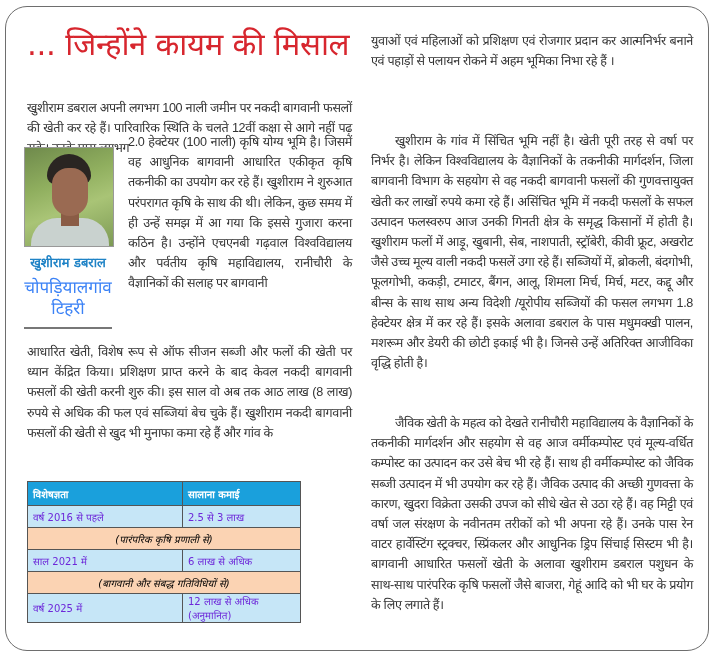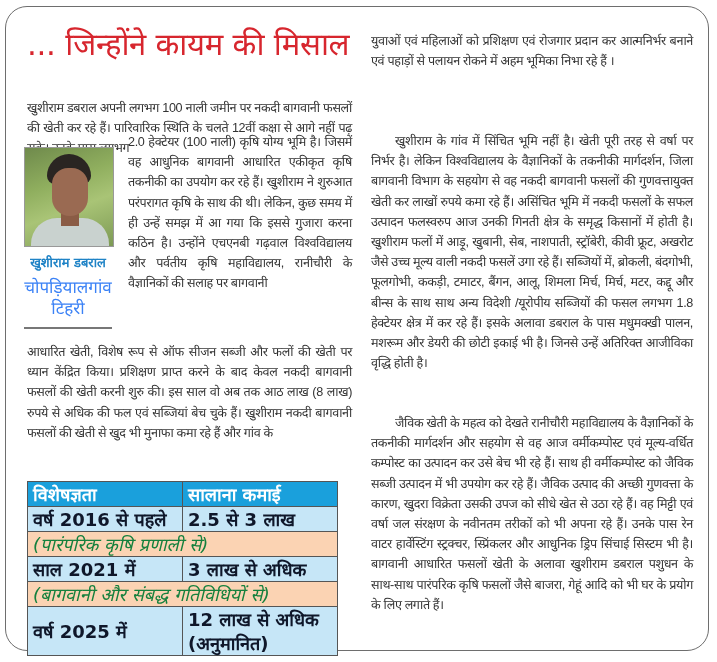--- a/index.html
+++ b/index.html
@@ -17,26 +17,26 @@
            background:linear-gradient(160deg,#6f8a4c 0%,#8fae5e 35%,#a9c476 60%,#7d9a55 100%); }
   .photo .hair { position:absolute; left:22px; top:6px; width:44px; height:30px; border-radius:22px 22px 8px 8px; background:#2a2522; }
   .photo .face { position:absolute; left:27px; top:20px; width:36px; height:48px; border-radius:16px 16px 18px 18px; background:#9a6a52; }
   .photo .shirt { position:absolute; left:6px; top:70px; width:78px; height:40px; border-radius:26px 26px 0 0; background:#c9d2cf; }
   .photo .neck { position:absolute; left:36px; top:64px; width:18px; height:14px; background:#8a5c45; }
   .caption-name { position:absolute; left:20px; top:253px; width:96px; text-align:center;
                   font-size:13px; font-weight:bold; color:#1f83c6; white-space:nowrap; }
   .caption-place { position:absolute; left:20px; width:96px; text-align:center;
                    font-size:17px; color:#3b82f6; white-space:nowrap; }
   .caption-rule { position:absolute; left:24px; top:327px; width:88px; height:1.5px; background:#777; }
-  table.income { position:absolute; left:27px; top:481px; width:311px; border-collapse:collapse;
-                 font-size:18px; }
+  table.income { position:absolute; left:27px; top:481px; width:274px; border-collapse:collapse;
+                 font-size:10px; }
   table.income td, table.income th { border:1.2px solid #555; height:22px; padding:0 5px; box-sizing:border-box; }
   table.income th { background:#1aa0dc; color:#fff; text-align:left; font-weight:bold; height:24px; }
-  table.income td.v { background:#c6e6f7; color:#0f172a; font-weight:bold; }
-  table.income td.note { background:#fbd3b3; color:#15803d; font-style:italic; }
+  table.income td.v { background:#c6e6f7; color:#6d28d9; font-weight:normal; }
+  table.income td.note { background:#fbd3b3; color:#000000; text-align:center; font-style:italic; }
   table.income td:first-child, table.income th:first-child { width:155px; }
 </style>
 </head>
 <body>
 
 <div class="frame"></div>
 
 <div class="headline">... जिन्होंने कायम की मिसाल</div>
 
 <div class="para" style="left:27px; top:71px; width:325px;margin-top:27px;">खुशीराम डबराल अपनी लगभग 100 नाली जमीन पर नकदी बागवानी फसलों की खेती कर रहे हैं। पारिवारिक स्थिति के चलते 12वीं कक्षा से आगे नहीं पढ़ सके। उनके पास लगभग</div>
@@ -64,21 +64,21 @@
   </tr>
   <tr>
     <td class="v">वर्ष 2016 से पहले</td>
     <td class="v">2.5 से 3 लाख</td>
   </tr>
   <tr>
     <td class="note" colspan="2">(पारंपरिक कृषि प्रणाली से)</td>
   </tr>
   <tr>
     <td class="v">साल 2021 में</td>
-    <td class="v">3 लाख से अधिक</td>
+    <td class="v">6 लाख से अधिक</td>
   </tr>
   <tr>
     <td class="note" colspan="2">(बागवानी और संबद्ध गतिविधियों से)</td>
   </tr>
   <tr>
     <td class="v">वर्ष 2025 में</td>
     <td class="v">12 लाख से अधिक (अनुमानित)</td>
   </tr>
 </tbody>
   </table>

